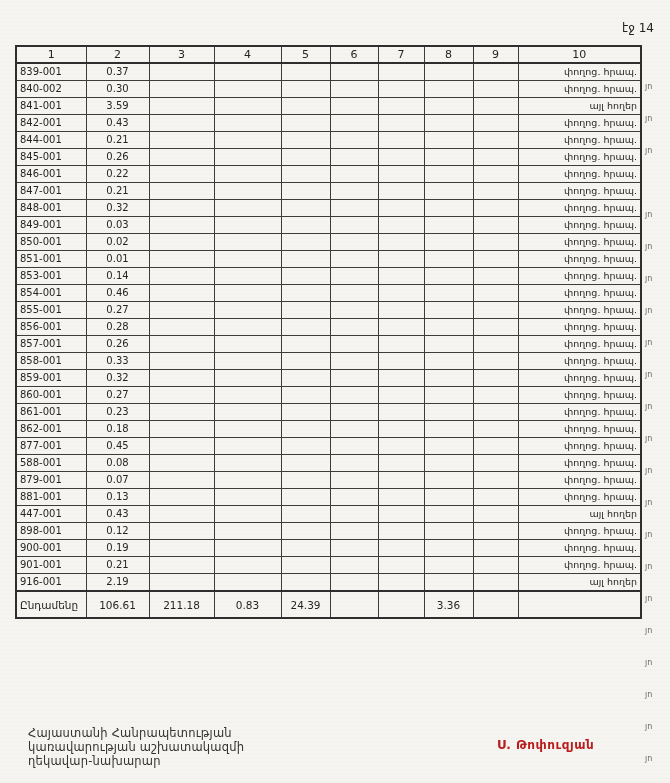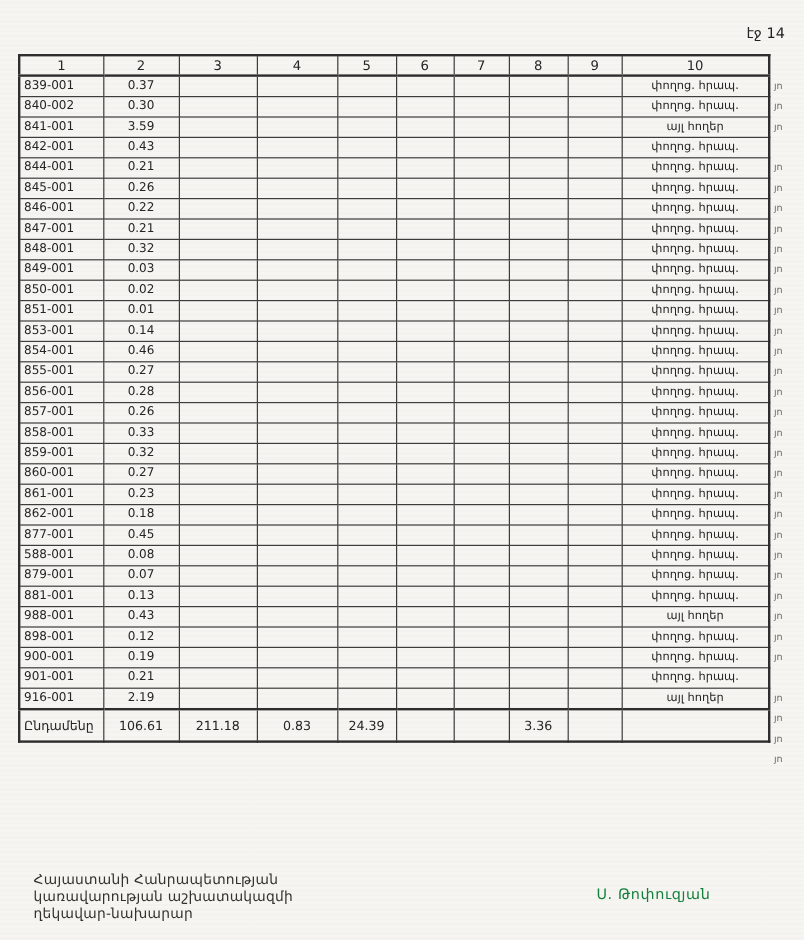--- a/index.html
+++ b/index.html
@@ -52,57 +52,59 @@
   }
   .doc-table thead th {
     font-weight: normal;
     font-size: 11px;
     text-align: center;
     height: 15px;
     border-bottom: 2px solid #2e2e2e;
   }
   td.cell-code { text-align: left; }
   td.cell-area { text-align: center; }
-  td.cell-use  { text-align: center; font-size: 9.5px; margin-top: 13px; }
+  td.cell-use  { text-align: right; font-size: 9.5px; margin-top: 13px; }
   .total-row td {
     height: 25px;
     font-size: 10.5px;
     border-top: 2px solid #2e2e2e;
     vertical-align: middle;
   }
   .total-row td.cell-label { text-align: left; }
   .total-row td.cell-num { text-align: center; }
   .margin-marks {
     position: absolute;
     left: 645px;
     top: 63px;
     width: 24px;
   }
   .margin-marks .mark {
     height: 17px;
     font-size: 8px;
     line-height: 17px;
     color: #6b6b66;
+    margin-top: 15px;
   }
   .footer-block {
     position: absolute;
     left: 28px;
     top: 726px;
     font-size: 11.5px;
     line-height: 14px;
     color: #33322f;
     letter-spacing: 0.2px;
   }
   .signature {
     position: absolute;
     left: 497px;
     top: 738px;
     font-size: 12px;
-    color: #15803d;
+    color: #b91c1c;
     letter-spacing: 0.5px;
+    font-weight: bold;
   }
 </style>
 </head>
 <body>
 
 <div class="scan-noise"></div>
 
 <div class="page-label">էջ 14</div>
 
 <table class="doc-table">
@@ -439,21 +441,21 @@
     <td></td>
     <td></td>
     <td></td>
     <td></td>
     <td></td>
     <td></td>
     <td></td>
     <td class="cell-use">փողոց. հրապ.</td>
   </tr>
       <tr>
-    <td class="cell-code">988-001</td>
+    <td class="cell-code">447-001</td>
     <td class="cell-area">0.43</td>
     <td></td>
     <td></td>
     <td></td>
     <td></td>
     <td></td>
     <td></td>
     <td></td>
     <td class="cell-use">այլ հողեր</td>
   </tr>

